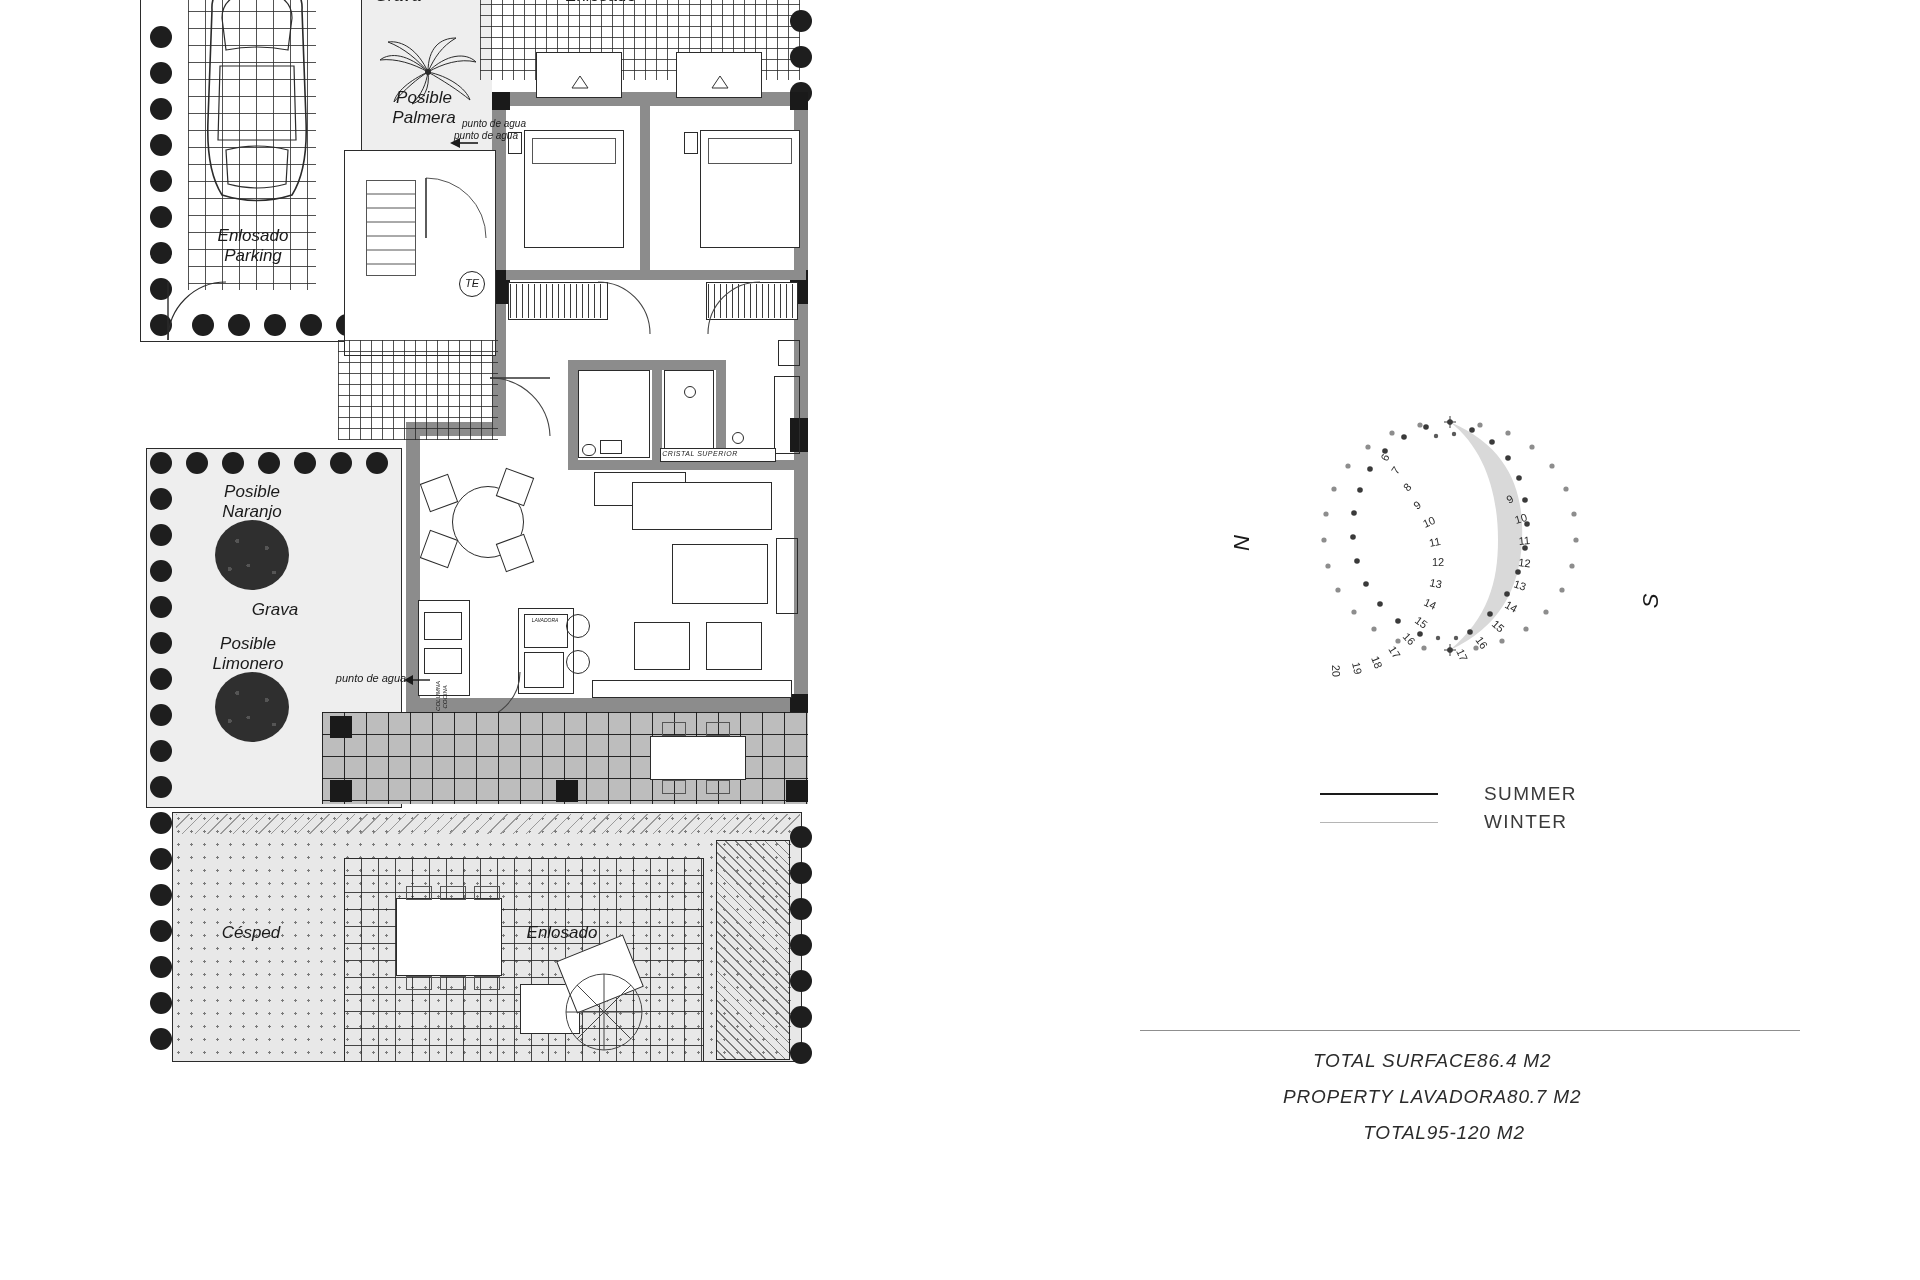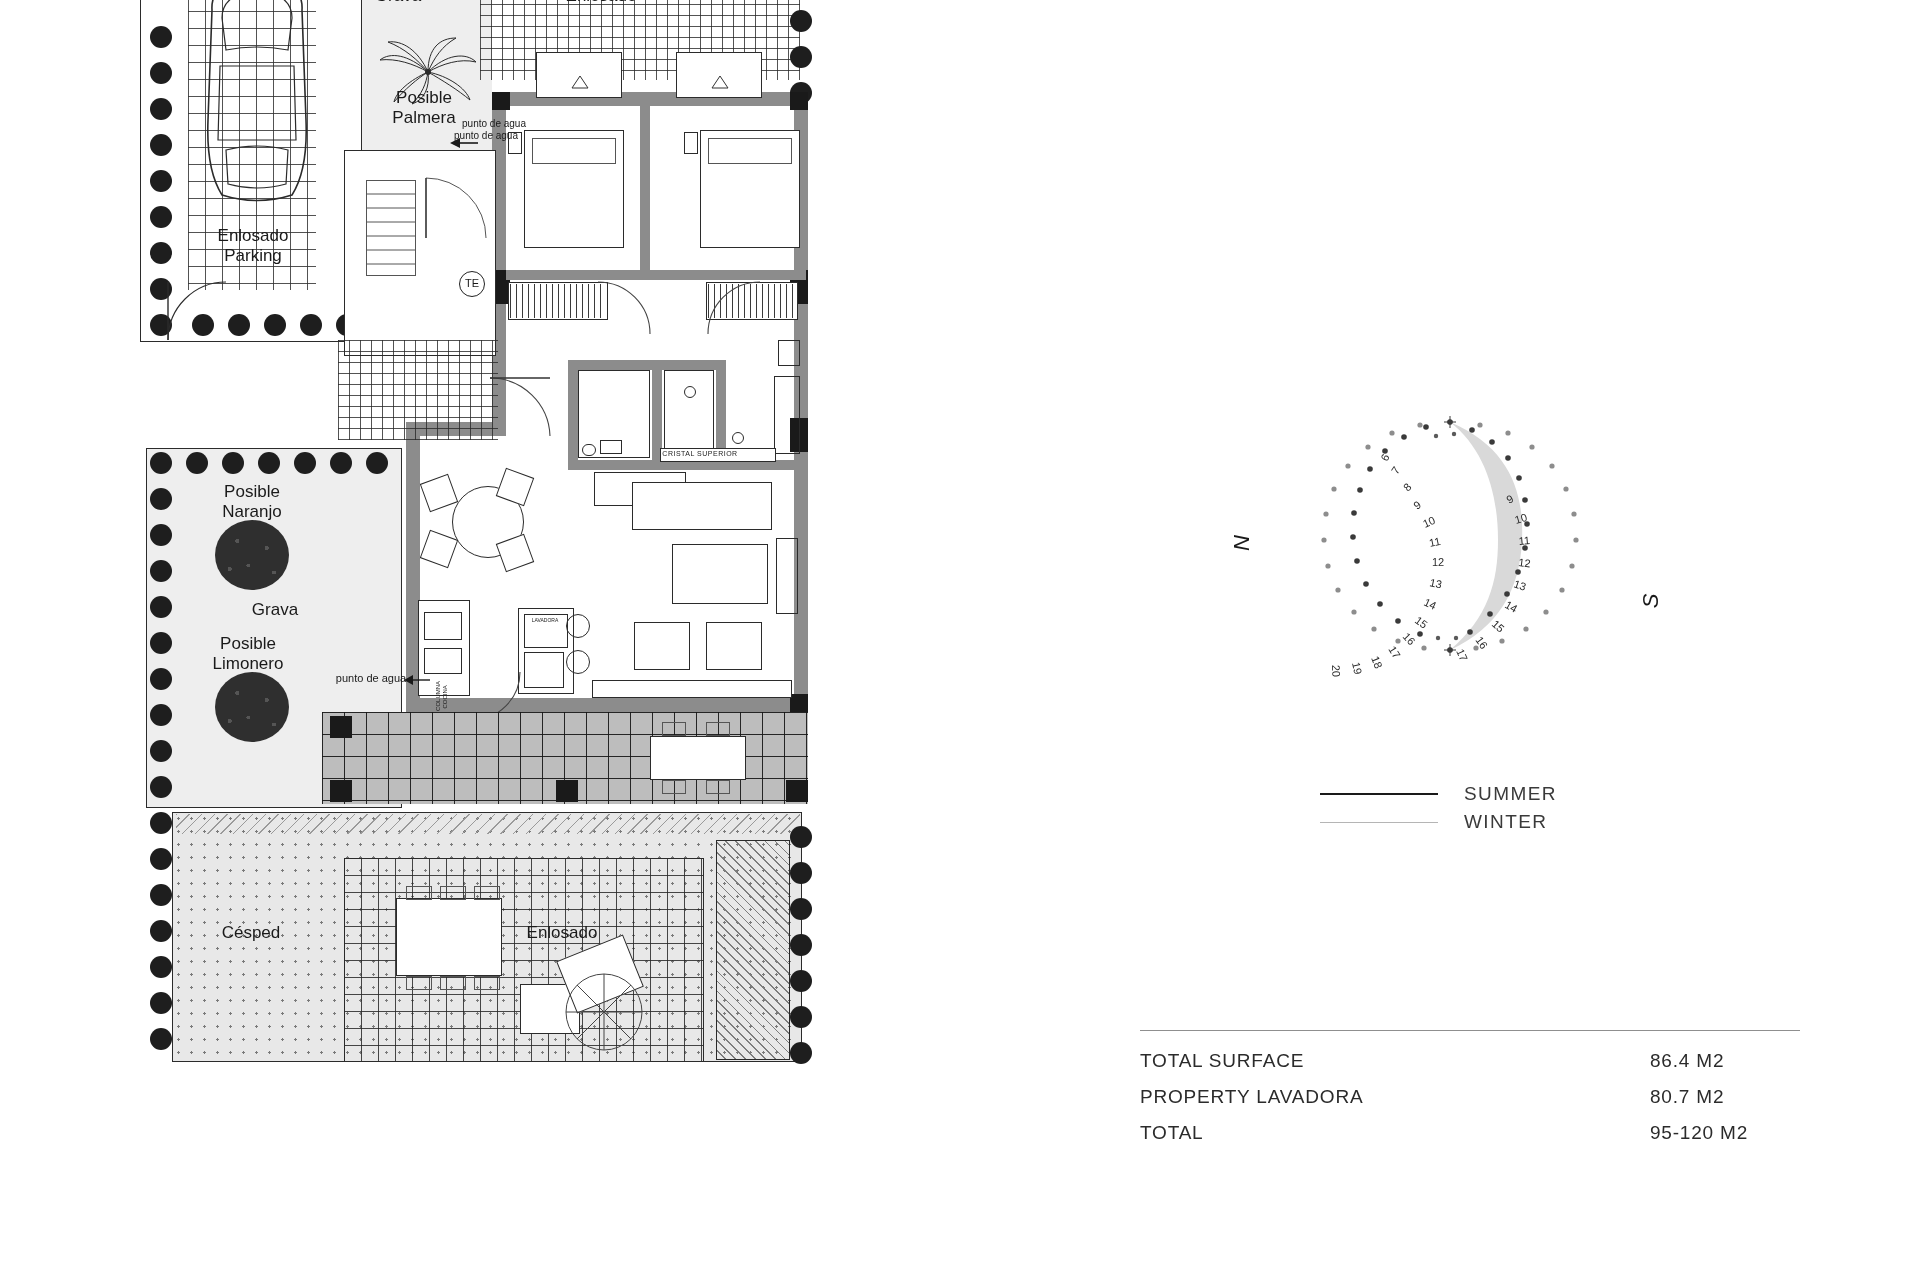--- a/index.html
+++ b/index.html
@@ -15,20 +15,21 @@
     overflow: hidden;
     position: relative;
   }
 
   
   #plan {
     position: absolute;
     left: 0; top: 0;
     width: 1060px;
     height: 1261px;
+    font-style: italic;
   }
   .wall { position: absolute; background: #8c8c8c; }
   .wall-dark { position: absolute; background: #1a1a1a; }
   .thin { position: absolute; border: 1px solid #2b2b2b; box-sizing: border-box; }
   .thinner { position: absolute; border: 1px solid #555; box-sizing: border-box; }
   .lbl {
     position: absolute;
     font-family: "Liberation Sans", sans-serif;
     color: #1a1a1a;
     text-align: center;
@@ -101,46 +102,47 @@
   }
   #sun-wrap { position: absolute; left: 180px; top: 400px; width: 420px; height: 320px; }
   .sun-label {
     position: absolute;
     font-family: "Liberation Sans", sans-serif;
     font-size: 22px;
     font-style: italic;
     color: #1a1a1a;
   }
   #legend { position: absolute; left: 260px; top: 780px; }
-  .legend-row { display: flex; align-items: center; height: 28px; }
+  .legend-row { display: flex; align-items: center; height: 28px; gap: 20px; }
   .legend-line { width: 118px; height: 0; border-top: 2.5px solid #1a1a1a; }
   .legend-line.winter { border-top: 1.5px solid #b5b5b5; }
   .legend-text {
     margin-left: 26px;
     font-size: 19px;
     letter-spacing: 1.4px;
     color: #3a3a3a;
   }
 
   #specs { position: absolute; left: 80px; top: 1030px; width: 660px; }
   #specs-title {
     font-size: 21px;
     letter-spacing: 1px;
     color: #2b2b2b;
     padding-bottom: 10px;
   }
   #specs-rule { height: 1px; background: #8f8f8f; margin-bottom: 12px; }
   .spec-row {
     display: flex;
-    justify-content: space-between;
+    justify-content: center;
     align-items: baseline;
     font-size: 19px;
     letter-spacing: .8px;
     color: #2b2b2b;
     padding: 7px 0;
+    font-style: italic;
   }
   .spec-val { min-width: 150px; }
 </style>
 </head>
 <body>
 
 <div id="plan">
 
   <div class="thin" style="left:140px; top:-40px; width:222px; height:382px; background:#ffffff;"></div>
   <div class="tex-grid-sm" style="position:absolute; left:188px; top:-40px; width:128px; height:330px; opacity:.95;"></div>

